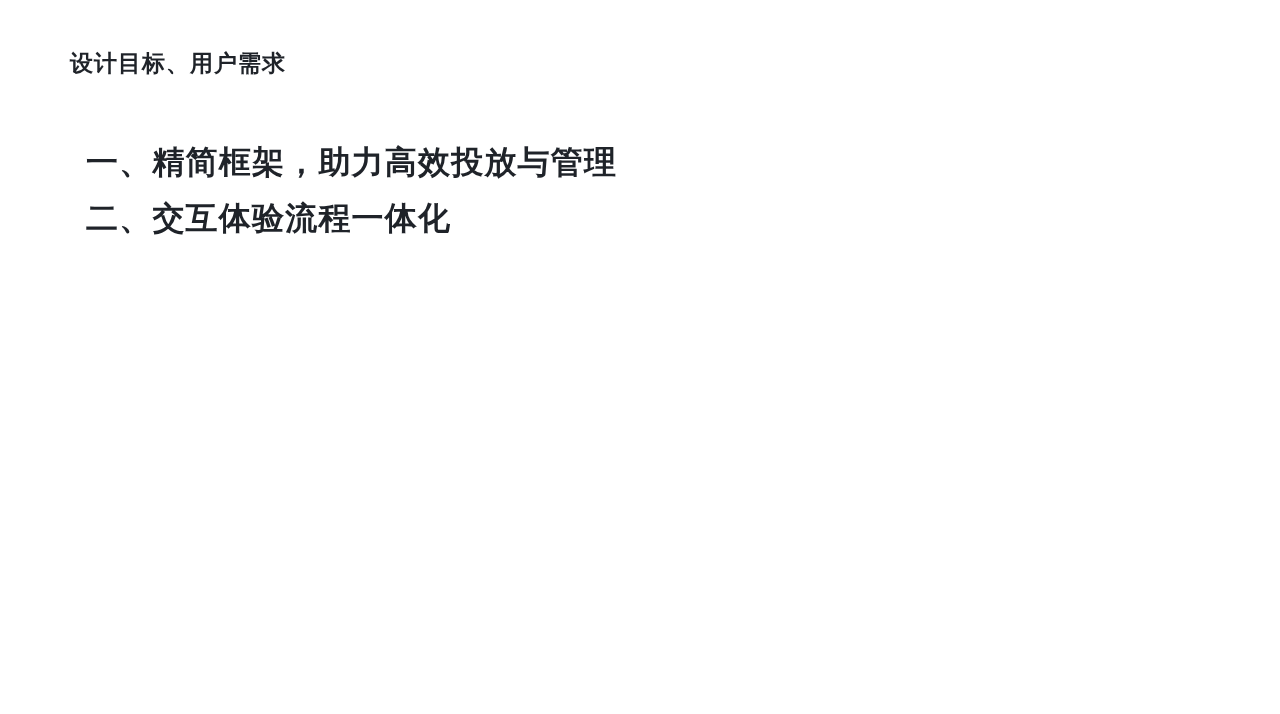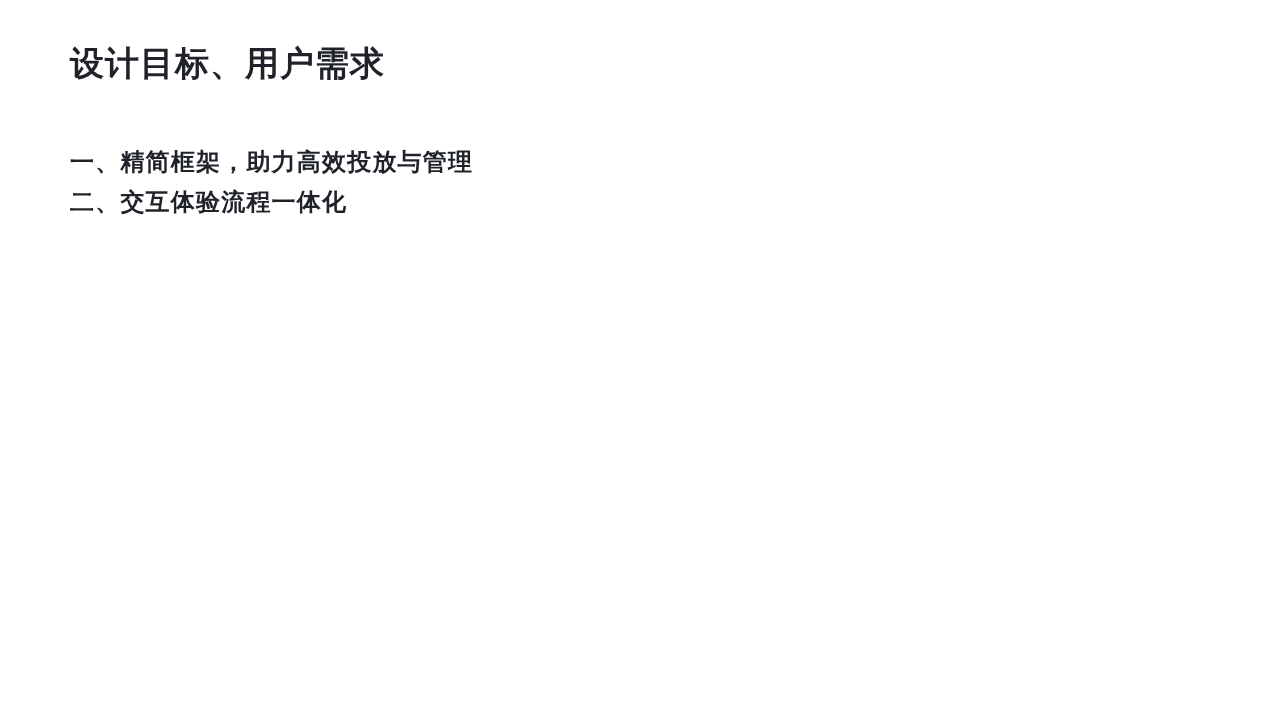--- a/index.html
+++ b/index.html
@@ -15,37 +15,37 @@
   }
   .slide {
     width: 1280px;
     height: 714px;
     background: #ffffff;
     box-sizing: border-box;
     padding: 40px 0 0 70px;
   }
   .page-title {
     margin: 0;
-    font-size: 34px;
+    font-size: 23px;
     line-height: 46px;
     font-weight: 700;
     letter-spacing: 1px;
     color: #1f2329;
   }
   .content {
     margin-top: 56px;
     width: 1112px;
     color: #1f2329;
     font-size: 24px;
     line-height: 40px;
     letter-spacing: 1.2px;
   }
   .section-heading {
-    margin: 0;
-    font-size: 24px;
+    margin: 16px;
+    font-size: 32px;
     line-height: 40px;
     font-weight: 700;
   }
   .section-body {
     margin: 0;
     text-align: justify;
     text-justify: inter-ideograph;
     overflow-wrap: break-word;
   }
 </style>

